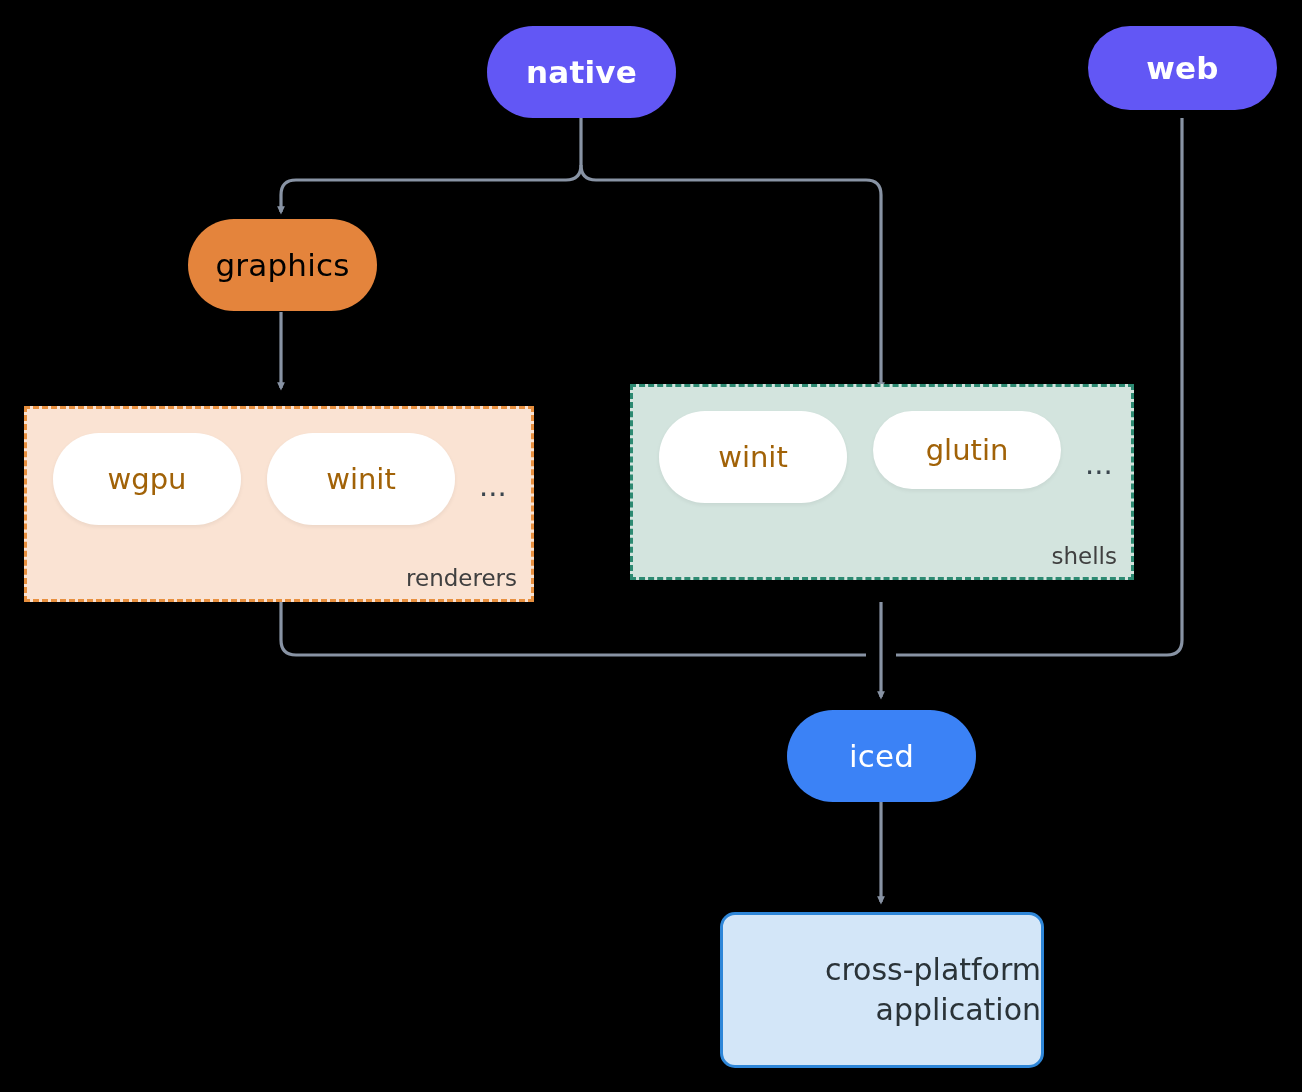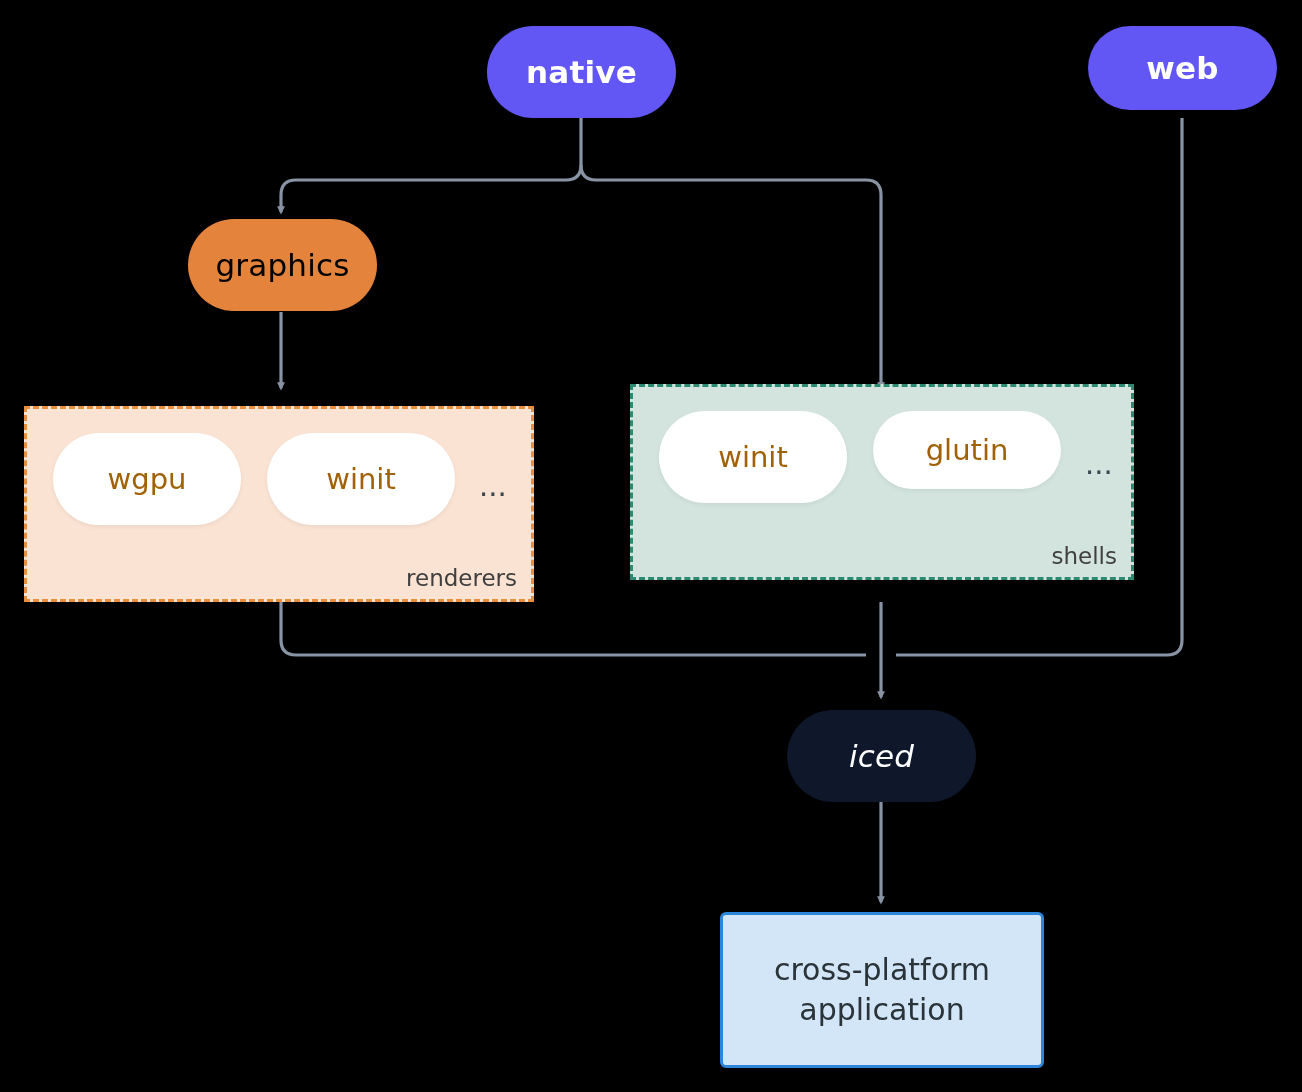--- a/index.html
+++ b/index.html
@@ -47,22 +47,21 @@
     color: #ffffff;
     font-weight: bold;
   }
   .node-graphics {
     background: #E4843C;
   }
   .node-graphics .pill-label {
     color: #000000;
   }
   .node-iced {
-    background: #0f172a;
-    font-style: italic;
+    background: #3b82f6;
   }
   .node-iced .pill-label {
     color: #FFFFFF;
   }
 
   .group-box {
     position: absolute;
     box-sizing: border-box;
     z-index: 1;
   }
@@ -101,23 +100,24 @@
     position: absolute;
     font-size: 29px;
     color: #3b464e;
     line-height: 1;
     white-space: nowrap;
   }
 
   .node-app {
     background: #D3E6F8;
     border: 3px solid #2E86D8;
-    border-radius: 6px;
+    border-radius: 15px;
     flex-direction: column;
     line-height: 1.35;
+    align-items: flex-end;
   }
   .app-line {
     font-size: 30px;
     color: #2a3338;
     white-space: nowrap;
   }
 </style>
 </head>
 <body>
 

